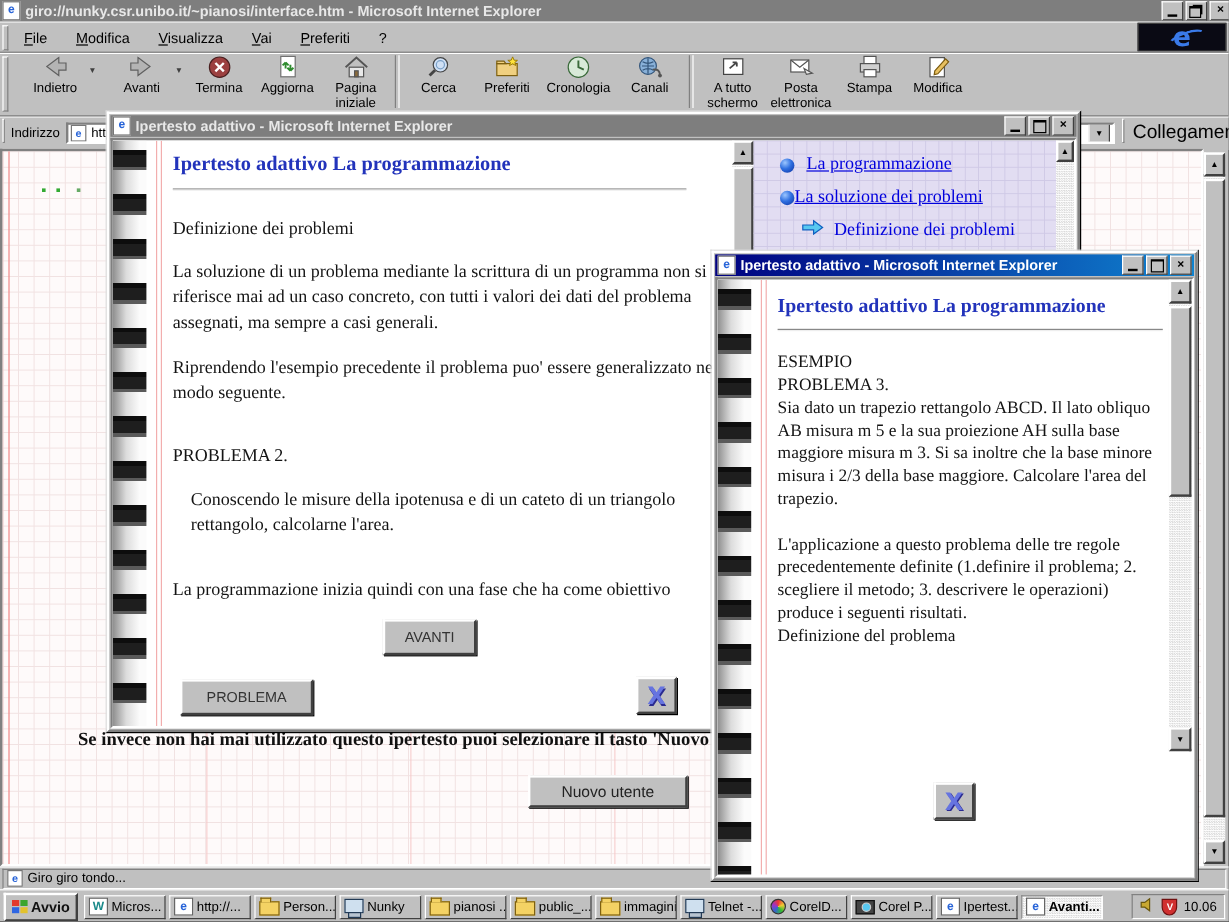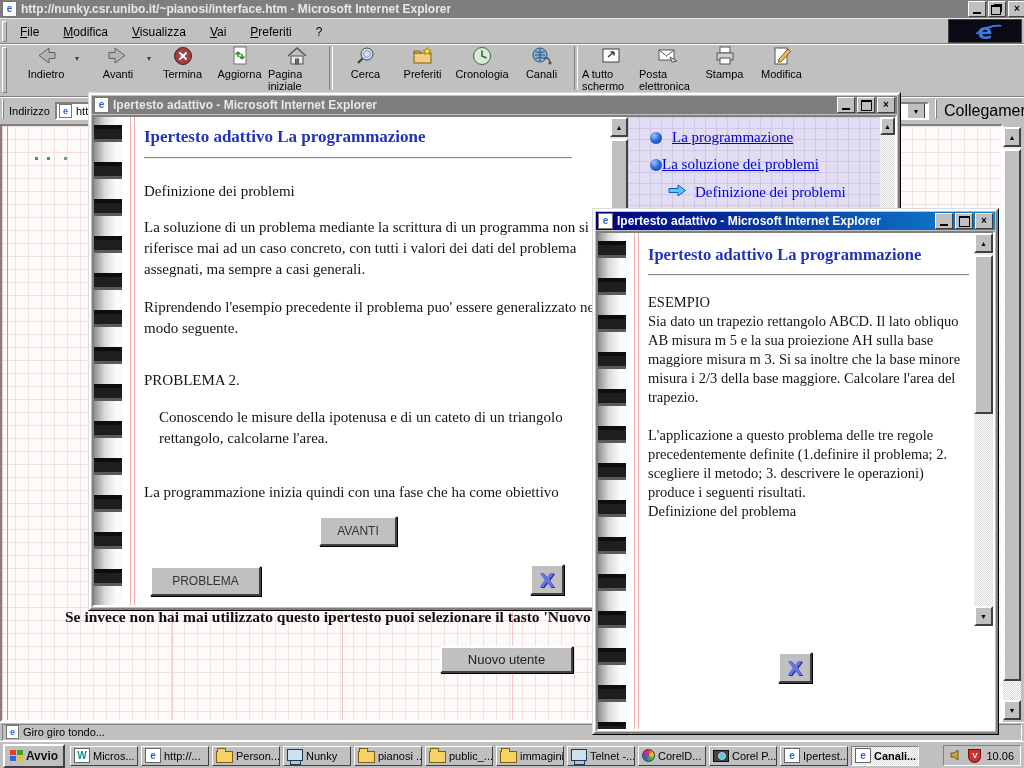--- a/index.html
+++ b/index.html
@@ -24,21 +24,21 @@
   .maxglyph{width:9px;height:8px;border:1px solid #000;border-top-width:2px;}
   .restglyph{width:8px;height:7px;border:1px solid #000;border-top-width:2px;box-shadow:2px -2px 0 -1px #000;margin:2px 2px 0 0;}
   .ie-page{width:13px;height:14px;background:#fff;border:1px solid #777;margin-right:4px;flex:none;
     display:flex;align-items:center;justify-content:center;}
   .ie-page span{color:#2864d8;font-weight:bold;font-size:10px;line-height:1;}
   
   .mi{padding:2px 0;}
   .mi::first-letter{text-decoration:underline;}
   .tool-btn{width:57px;height:49px;flex:none;display:flex;flex-direction:column;align-items:center;
     font-size:11px;color:#000;overflow:hidden;position:relative;}
-  .tool-btn .lbl{text-align:left;line-height:12px;margin-top:1px;}
+  .tool-btn .lbl{text-align:center;line-height:12px;margin-top:1px;}
   .tool-ico{height:23px;display:flex;align-items:flex-end;}
   .tsep{width:2px;height:44px;margin:2px 4px 0 4px;border-left:1px solid #808080;border-right:1px solid #fff;}
   .caret{position:absolute;top:10px;right:3px;font-size:8px;color:#404040;}
   
   .graph-pink{background-color:#fefafa;
     background-image:linear-gradient(90deg,#f6c8c8 1px,transparent 1px),
       linear-gradient(#f1e2e2 1px,transparent 1px),linear-gradient(90deg,#f1e2e2 1px,transparent 1px);
     background-size:170px 170px,13px 13px,13px 13px;}
   .graph-lav{background-color:#e2ddf2;
     background-image:linear-gradient(#cfc9e6 1px,transparent 1px),linear-gradient(90deg,#cfc9e6 1px,transparent 1px);
@@ -83,21 +83,21 @@
 </style>
 </head>
 <body>
 
 <div id="screen">
 
   <div class="abs tbar inactive" style="left:0;top:0;width:1024px;">
     <div class="ie-page">
         <span>e</span>
       </div>
-    <span>http://nunky.csr.unibo.it/~pianosi/interface.htm - Microsoft Internet Explorer</span>
+    <span>giro://nunky.csr.unibo.it/~pianosi/interface.htm - Microsoft Internet Explorer</span>
     <div class="tb-btns">
       <div class="tb-btn raised1">
           <div class="minglyph"></div>
         </div>
       <div class="tb-btn raised1">
           <div class="restglyph"></div>
         </div>
       <div class="tb-btn raised1">×</div>
     </div>
   </div>
@@ -341,21 +341,21 @@
             <span style="position:absolute;left:4px;top:1.5px;width:6px;height:6px;border-radius:50%;background:#58c8f0;border:1px solid #ccc;"></span>
           </span>
         <span>Corel P...</span>
         </div>
       <div class="task-item raised1">
         <span class="ti-ico tile" style="color:#2864d8;">e</span>
         <span>Ipertest...</span>
         </div>
       <div class="task-item sunken1 stipple" style="font-weight:bold;">
         <span class="ti-ico tile" style="color:#2864d8;">e</span>
-        <span>Canali...</span>
+        <span>Avanti...</span>
         </div>
     </div>
     <div class="sunken1" style="margin-left:auto;margin-right:3px;height:19px;display:flex;align-items:center;gap:5px;padding:0 6px;">
       <span>
         <svg width="13" height="12">
             <path d="M1 4 L4 4 L8 1 L8 11 L4 8 L1 8 Z" fill="#c8a832" stroke="#6a5810"></path>
           </svg>
       </span>
       <span style="width:11px;height:12px;background:#d03030;border:1px solid #701010;border-radius:0 0 50% 50%;display:flex;align-items:center;justify-content:center;color:#fff;font-size:8px;font-weight:bold;">V</span>
       <span style="font-size:11px;">10.06</span>
@@ -448,20 +448,21 @@
       </div>
       <div class="sunken" style="flex:1;margin-top:1px;display:flex;overflow:hidden;background:#fff;">
 
         <div style="position:relative;flex:1;background:#fff;overflow:hidden;">
           <div class="spiral"></div>
           <div class="pmargin"></div>
           <div class="abs serif heading" style="left:50px;top:12px;font-size:16.5px;">Ipertesto adattivo La programmazione</div>
           <div class="abs hr" style="left:50px;top:41px;width:321px;"></div>
           <div class="abs serif" style="left:50px;top:60px;width:323px;font-size:14.5px;line-height:19px;color:#141414;">
             <div>ESEMPIO</div>
+            <div>PROBLEMA 3.</div>
             <div>Sia dato un trapezio rettangolo ABCD. Il lato obliquo AB misura m 5 e la sua proiezione AH sulla base maggiore misura m 3. Si sa inoltre che la base minore misura i 2/3 della base maggiore. Calcolare l'area del trapezio.</div>
             <div style="margin-top:19px;">L'applicazione a questo problema delle tre regole precedentemente definite (1.definire il problema; 2. scegliere il metodo; 3. descrivere le operazioni) produce i seguenti risultati.</div>
             <div>Definizione del problema</div>
           </div>
           <div class="abs btn95 xbtn" style="left:180px;top:419px;width:30px;height:27px;">X</div>
         </div>
 
         <div style="width:19px;flex:none;background:#fff;">
           <div class="sb stipple" style="width:19px;height:393px;">
             <div class="sb-btn raised">▲</div>

